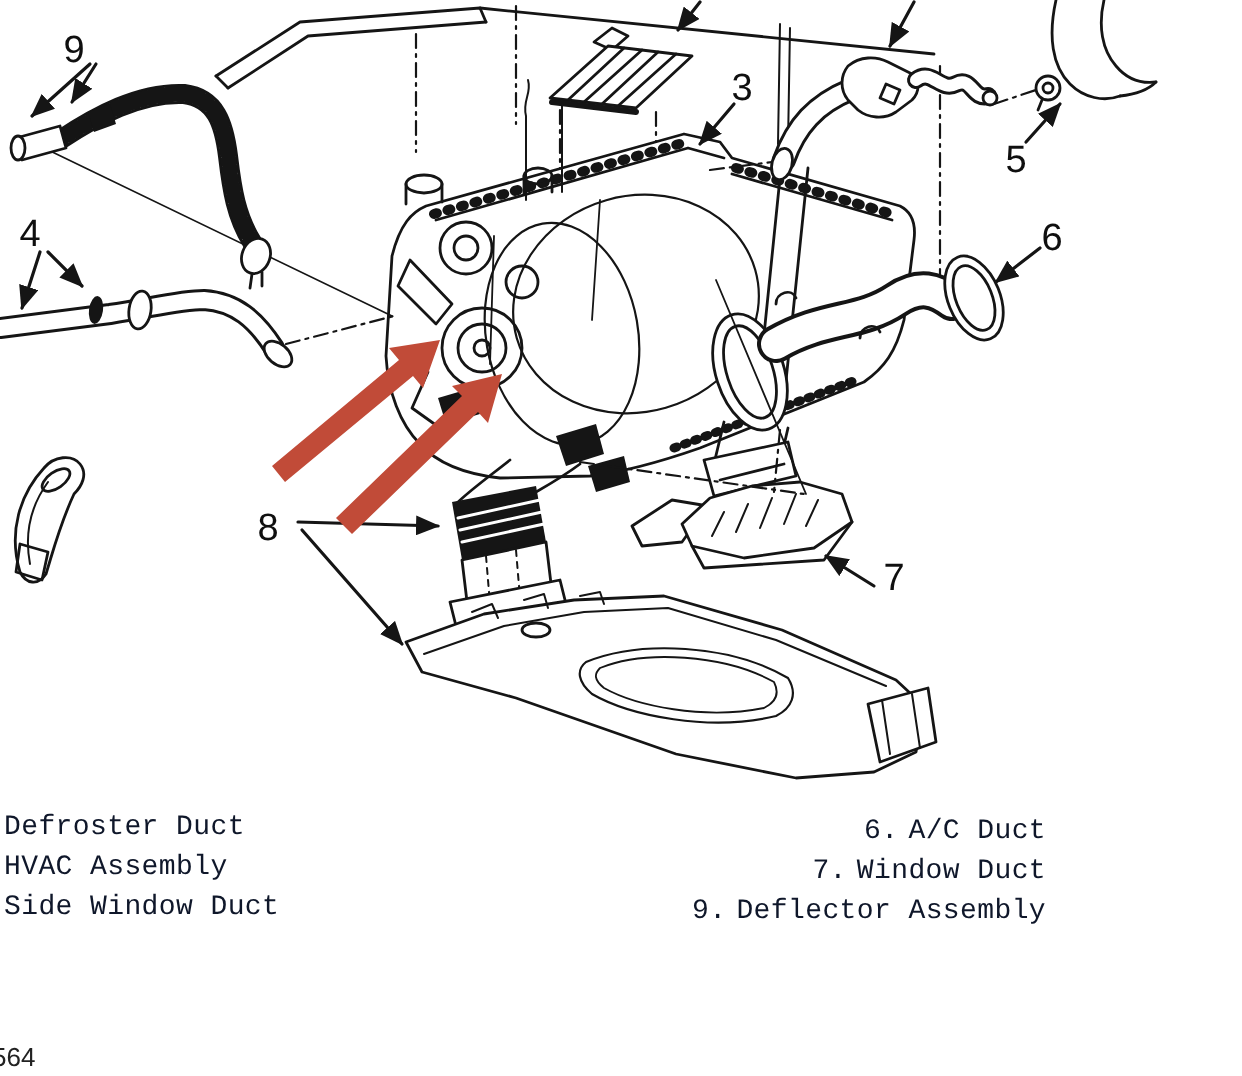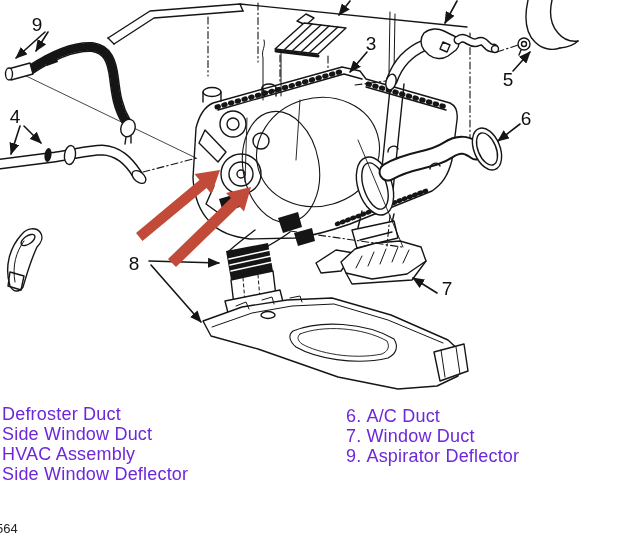--- a/index.html
+++ b/index.html
@@ -1,21 +1,21 @@
 <!DOCTYPE html>
 <html><head>
 <meta charset="utf-8">
 <style>
   html,body{margin:0;padding:0;background:#fff;}
   .page{position:relative;width:621px;height:538px;background:#ffffff;overflow:hidden;
         font-family:"Liberation Sans",sans-serif;color:#111;}
   .diagram-wrap{position:absolute;left:0;top:0;width:621px;height:400px;}
-  .legend-col{position:absolute;font-size:18px;line-height:20px;color:#6d28d9;letter-spacing:0.2px;}
+  .legend-col{position:absolute;font-size:14px;line-height:20px;color:#0f172a;letter-spacing:0.2px;font-family:Liberation Mono, monospace;}
   .legend-left{left:2px;top:404px;}
-  .legend-right{left:346px;top:406px;}
+  .legend-right{left:346px;top:406px;text-align:right;}
   .legend-row{height:20px;white-space:nowrap;}
   .legend-num{display:inline-block;margin-right:5px;}
   .page-num{position:absolute;left:-4px;top:521px;font-size:13px;color:#222;}
   svg text{font-family:"Liberation Sans",sans-serif;}
 </style>
 </head>
 <body>
 
 <div class="page">
 
@@ -201,26 +201,25 @@
       <text x="508" y="86">5</text>
       <text x="526" y="125">6</text>
       <text x="447" y="295">7</text>
       <text x="134" y="270">8</text>
     </g>
   </svg>
   </div>
 
   <div class="legend-col legend-left">
     <div class="legend-row"><span>Defroster Duct</span></div>
+    <div class="legend-row"><span>HVAC Assembly</span></div>
     <div class="legend-row"><span>Side Window Duct</span></div>
-    <div class="legend-row"><span>HVAC Assembly</span></div>
-    <div class="legend-row"><span>Side Window Deflector</span></div>
   </div>
 
   <div class="legend-col legend-right">
     <div class="legend-row"><span class="legend-num">6.</span><span>A/C Duct</span></div>
     <div class="legend-row"><span class="legend-num">7.</span><span>Window Duct</span></div>
-    <div class="legend-row"><span class="legend-num">9.</span><span>Aspirator Deflector</span></div>
+    <div class="legend-row"><span class="legend-num">9.</span><span>Deflector Assembly</span></div>
   </div>
 
   <div class="page-num">564</div>
 
 </div>
 
 </body></html>

